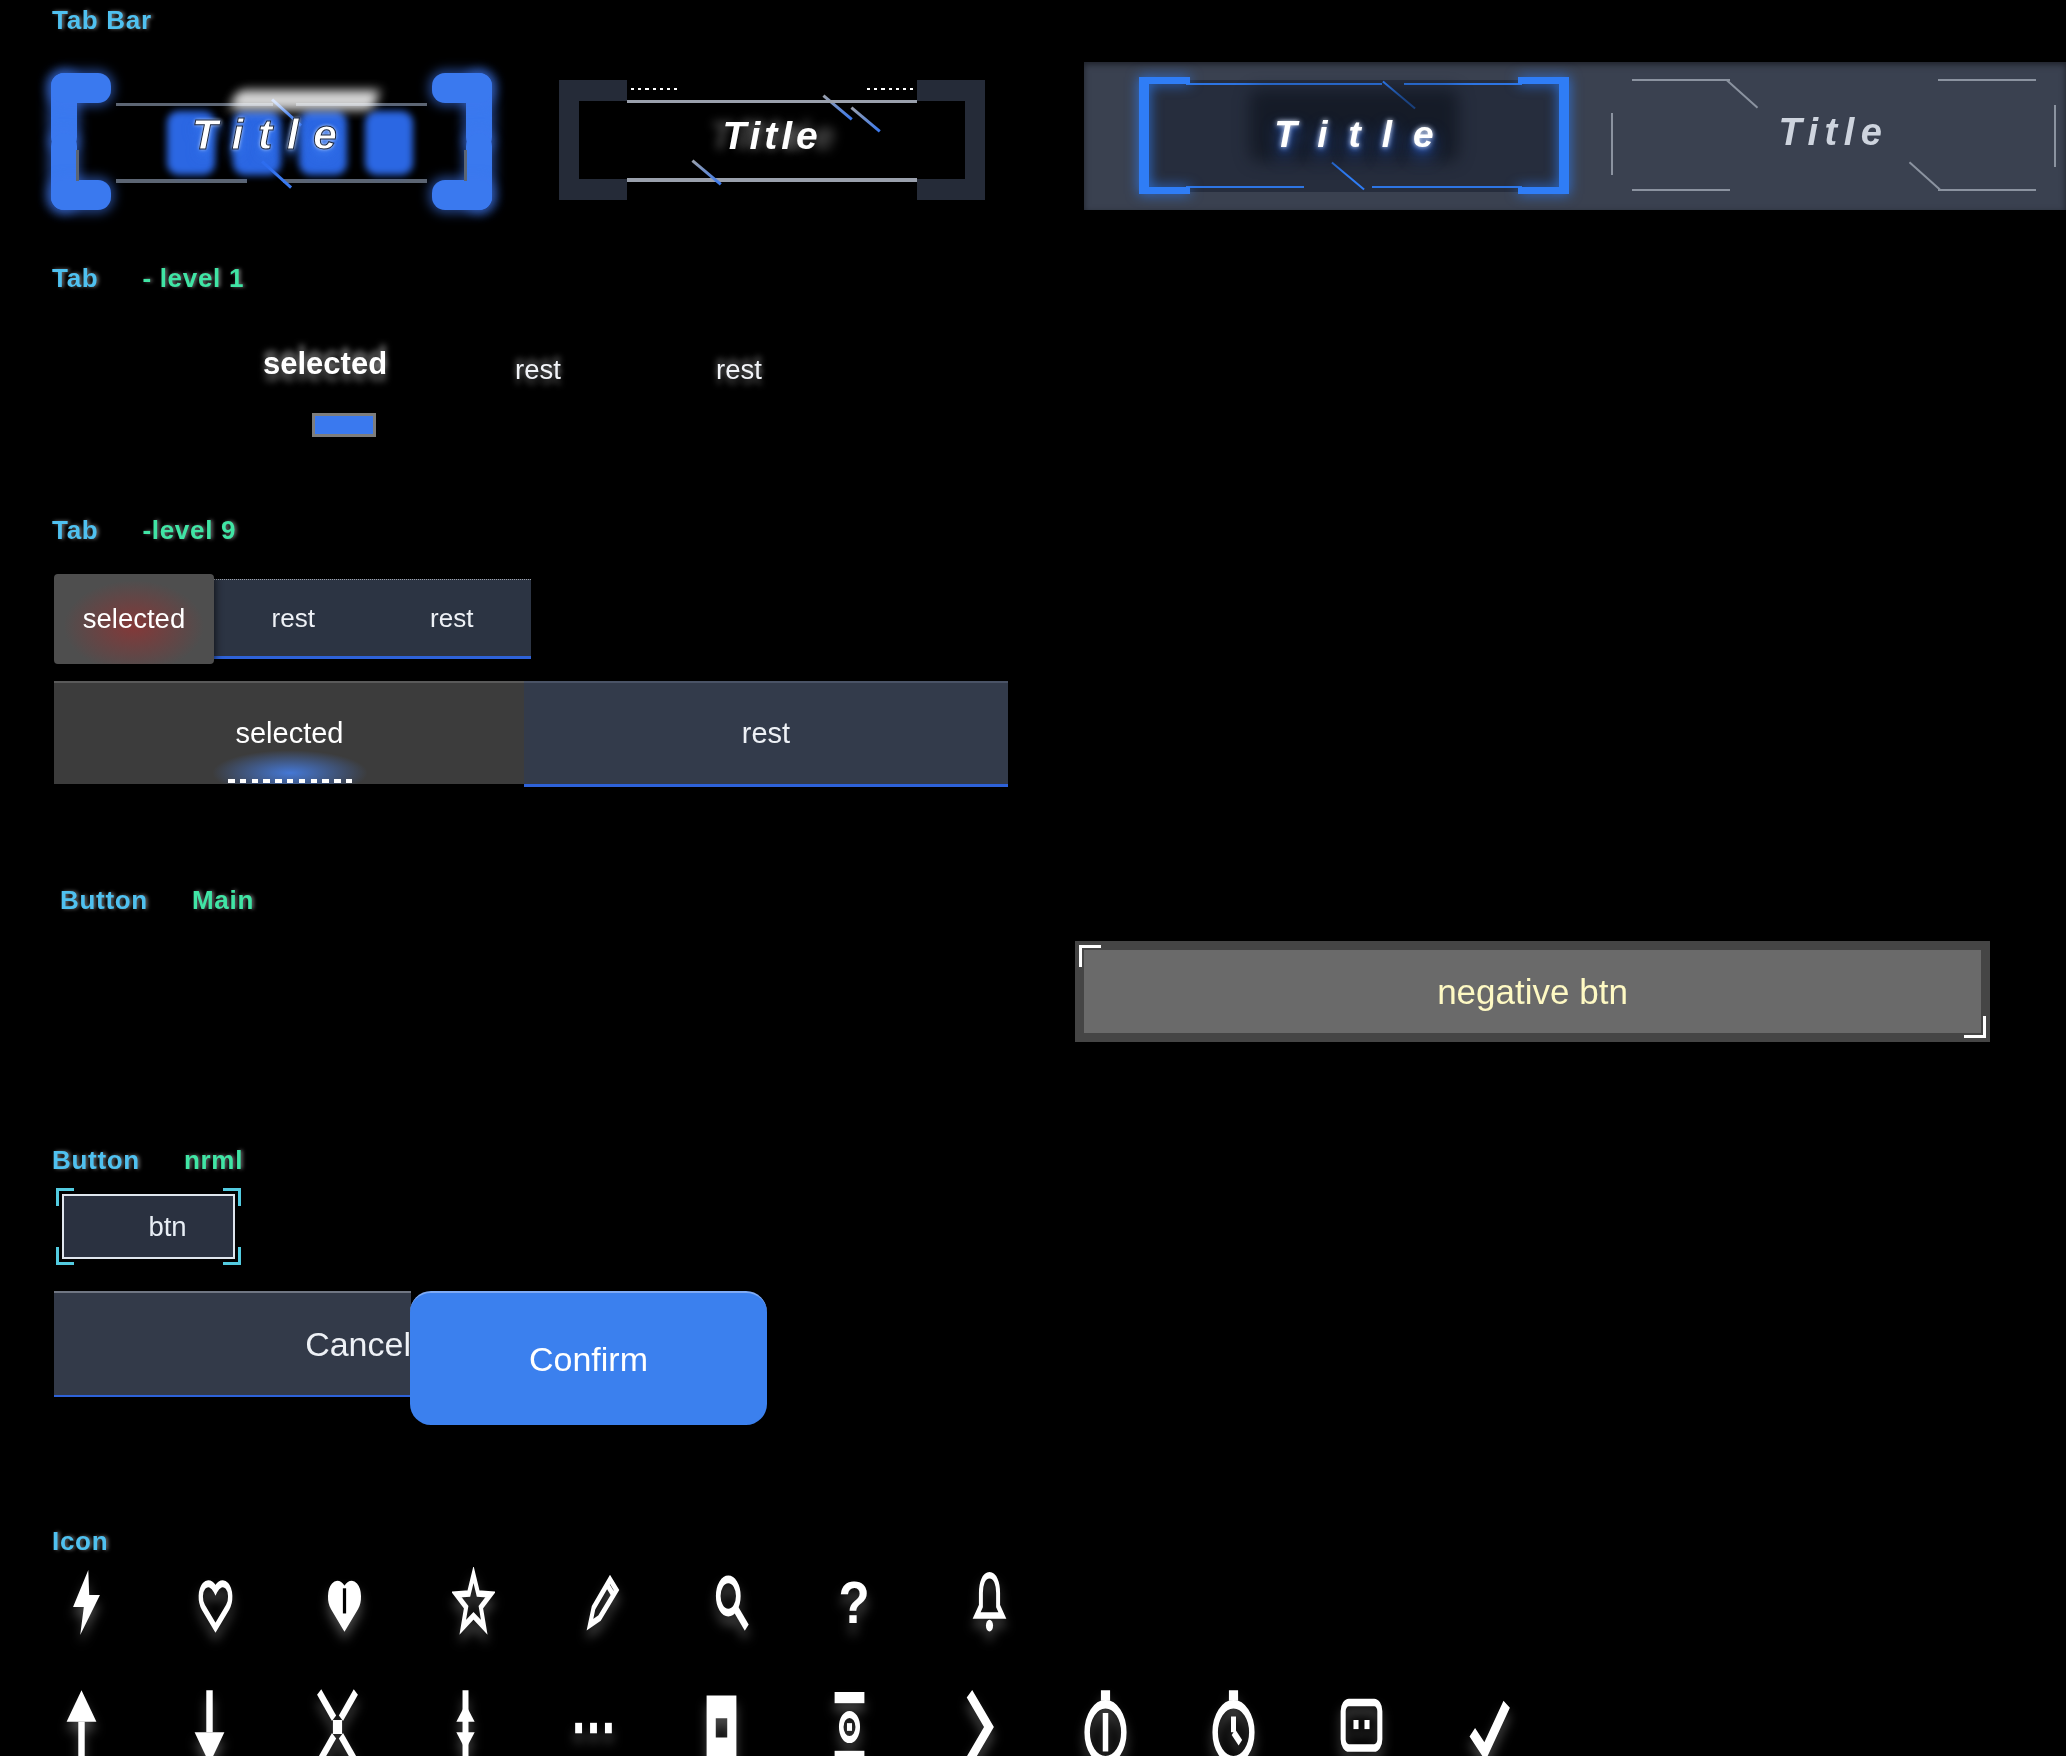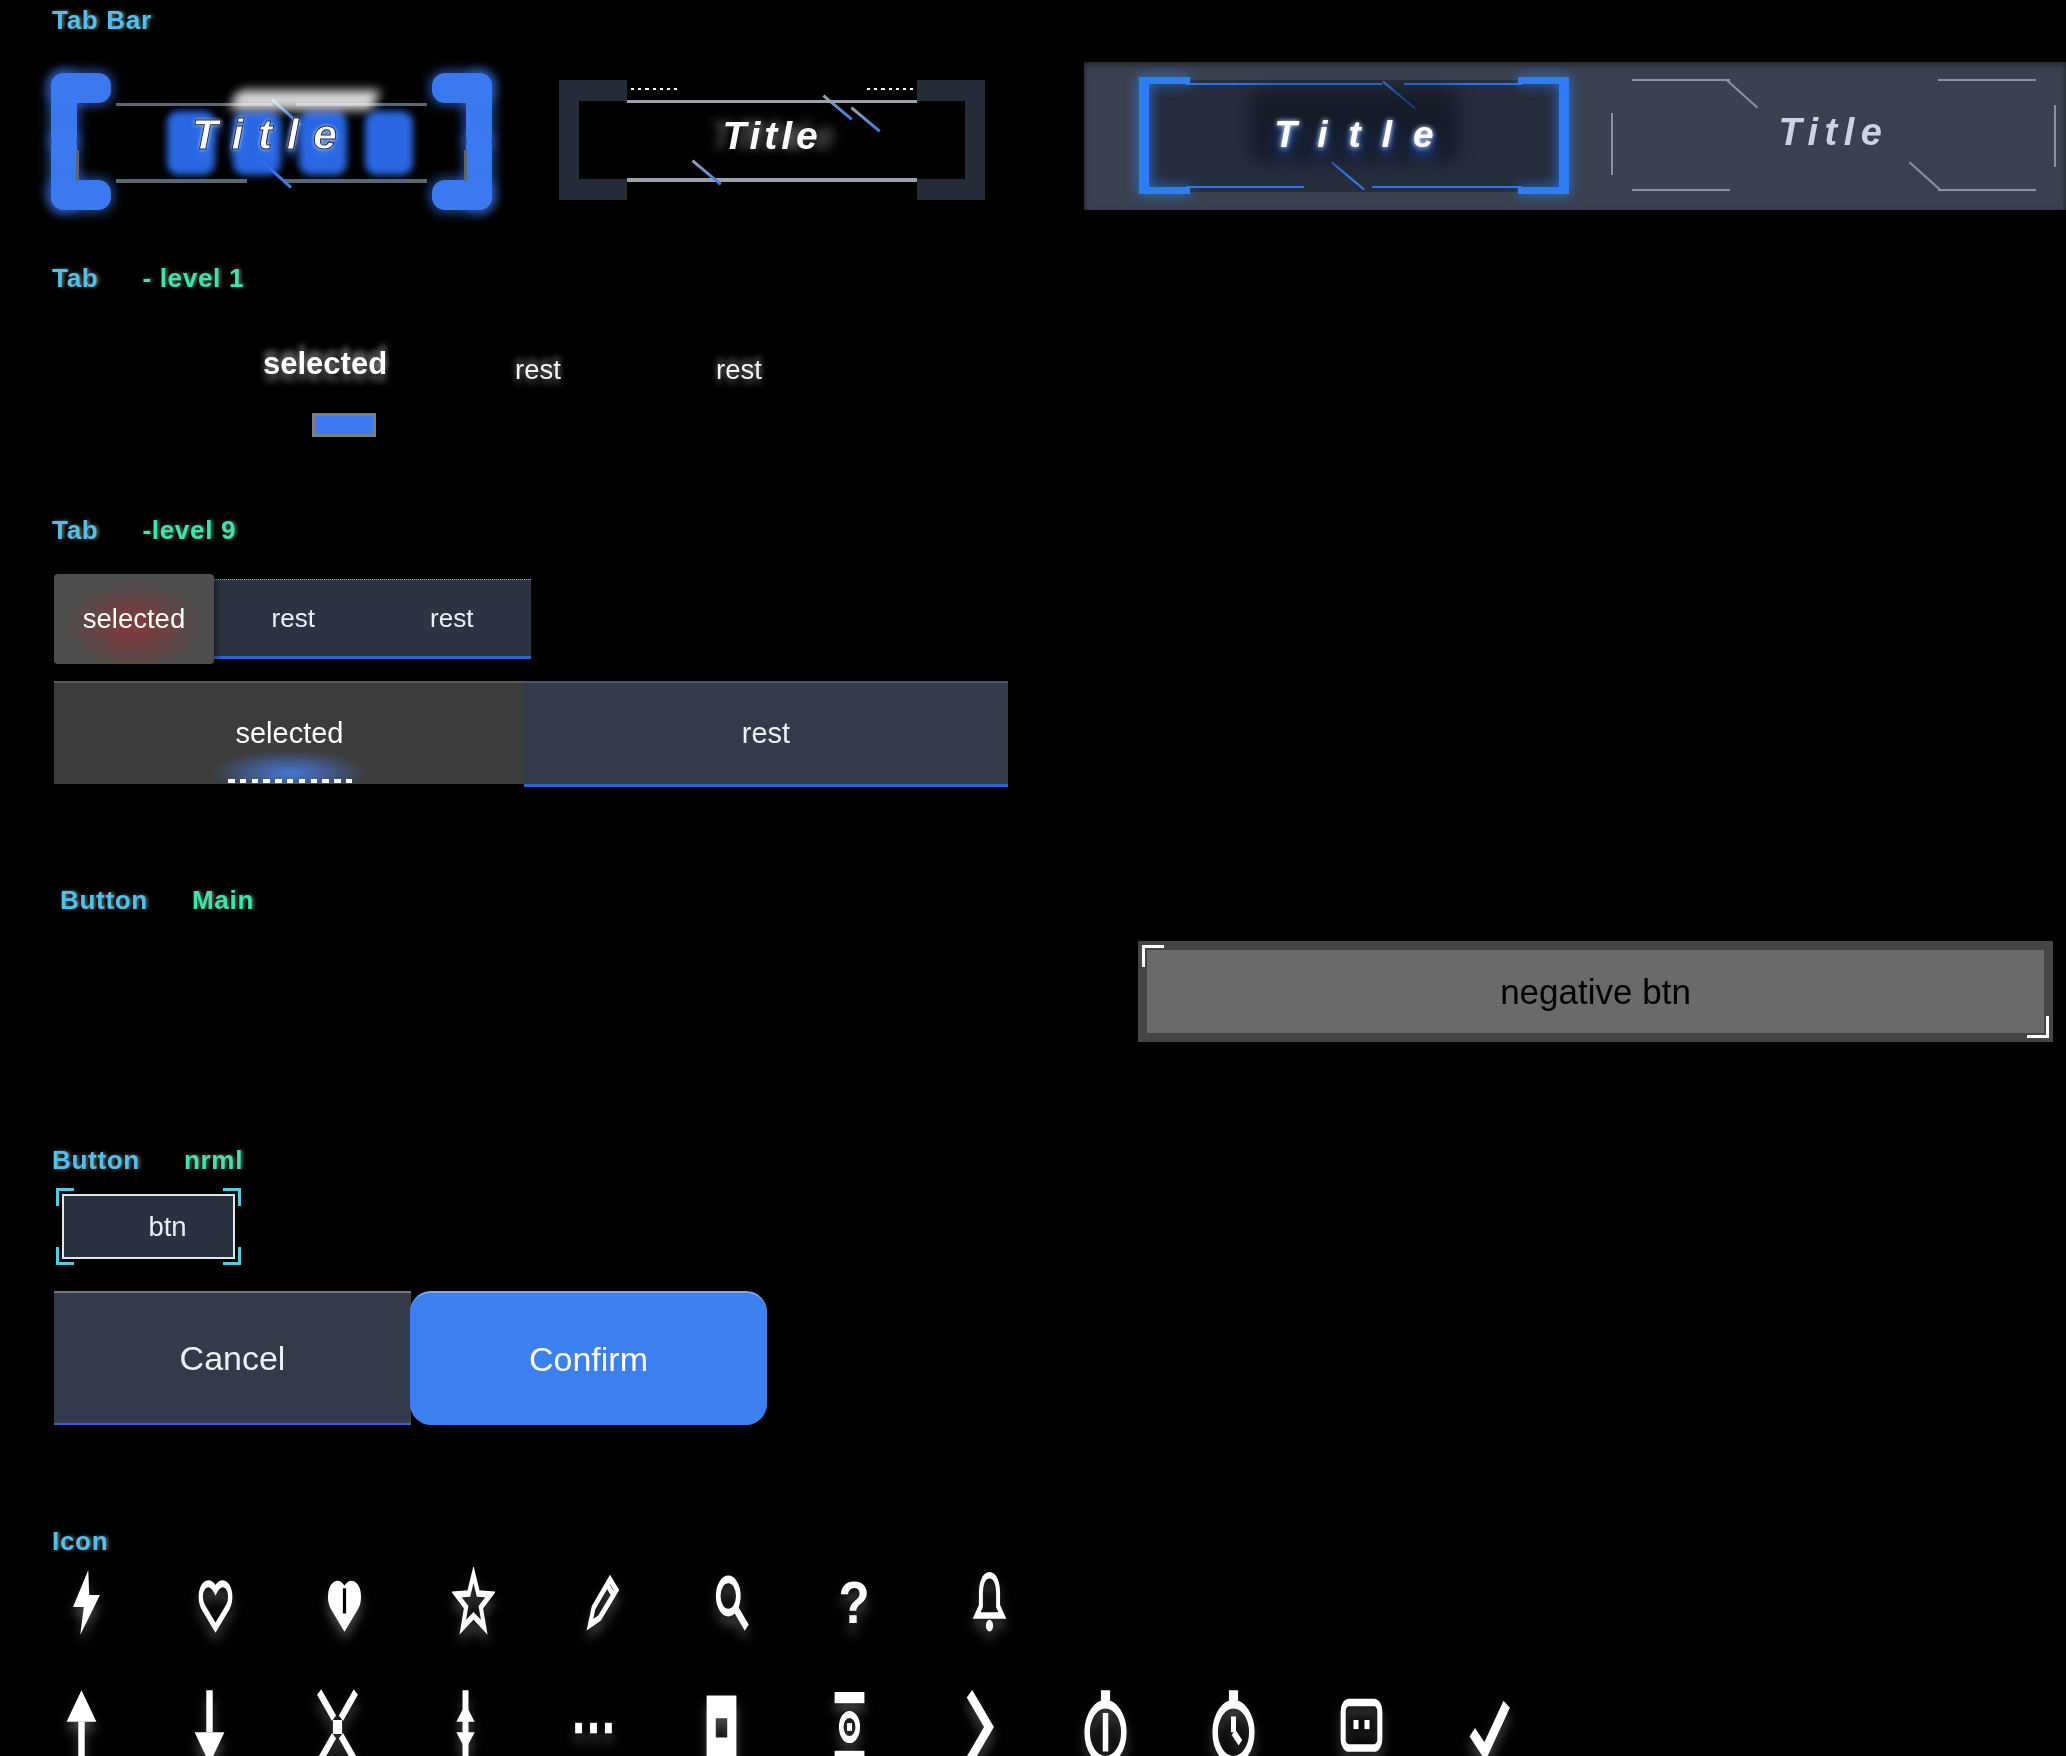--- a/index.html
+++ b/index.html
@@ -103,36 +103,36 @@
 
   
   .corner-marks::before{content:"";position:absolute;left:-5.2px;top:-5.2px;width:19.6px;height:19.6px;
        border-left:3.3px solid #fff;border-top:3.3px solid #fff;}
   .corner-marks::after{content:"";position:absolute;right:-5.2px;bottom:-5.2px;width:19.6px;height:19.6px;
        border-right:3.3px solid #fff;border-bottom:3.3px solid #fff;}
   .btn-primary{left:54px;top:936px;width:918px;height:105px;
        background:linear-gradient(180deg,#243450 0%,#2e4468 22%,#40608f 46%,#3c5a88 60%,#2a3f64 84%,#1e2f4d 100%);
        box-shadow:inset 0 0 26px rgba(10,20,40,.5),0 0 7.8px rgba(20,40,80,.8);
        display:flex;align-items:center;justify-content:center;font-size:35px;color:#fff;}
-  .btn-negative{left:1138px;top:941px;width:915px;height:101px;background:#6a6a6a;
+  .btn-negative{left:1075px;top:941px;width:915px;height:101px;background:#6a6a6a;
        border:9.2px solid #454545;box-sizing:border-box;display:flex;align-items:center;
-       justify-content:center;font-size:35px;color:#000000;}
+       justify-content:center;font-size:35px;color:#fef9c3;}
 
   
   .btn-small{left:62px;top:1194px;width:173px;height:65px;background:#2a3140;
        border:2px solid #dfe6ee;box-sizing:border-box;display:flex;align-items:center;
        justify-content:center;font-size:27.5px;color:#e8eef5;padding-left:38px;}
   .handle{position:absolute;width:14.4px;height:14.4px;border:3.3px solid #53cbe0;}
   .handle.tl{left:-7.8px;top:-7.8px;border-right:none;border-bottom:none;}
   .handle.tr{right:-7.8px;top:-7.8px;border-left:none;border-bottom:none;}
   .handle.bl{left:-7.8px;bottom:-7.8px;border-right:none;border-top:none;}
   .handle.br{right:-7.8px;bottom:-7.8px;border-left:none;border-top:none;}
-  .btn-cancel{left:54px;top:1291px;width:357px;height:134px;background:#333a49;
+  .btn-cancel{left:54px;top:1291px;width:357px;height:106px;background:#333a49;
        border-top:2.6px solid #707683;border-bottom:2.6px solid #2e62d9;box-sizing:border-box;
-       display:flex;align-items:center;justify-content:center;font-size:34px;color:#eef1f6;}
+       display:flex;align-items:center;justify-content:flex-end;font-size:34px;color:#eef1f6;}
   .btn-confirm{left:410px;top:1291px;width:357px;height:134px;background:#3b80ee;
        border-top:2.6px solid #7fabf6;box-sizing:border-box;display:flex;align-items:center;
        justify-content:center;font-size:34px;color:#fff;border-radius:21px;}
 
   
   .icon-row{position:absolute;display:flex;}
   .icon-slot{width:129px;height:105px;display:flex;align-items:flex-start;}
   .icon-row.r1{left:54px;top:1567px;}
   .icon-row.r1 .icon-slot{padding-left:10.5px;box-sizing:border-box;}
   .icon-row.r2{left:54px;top:1685px;}

